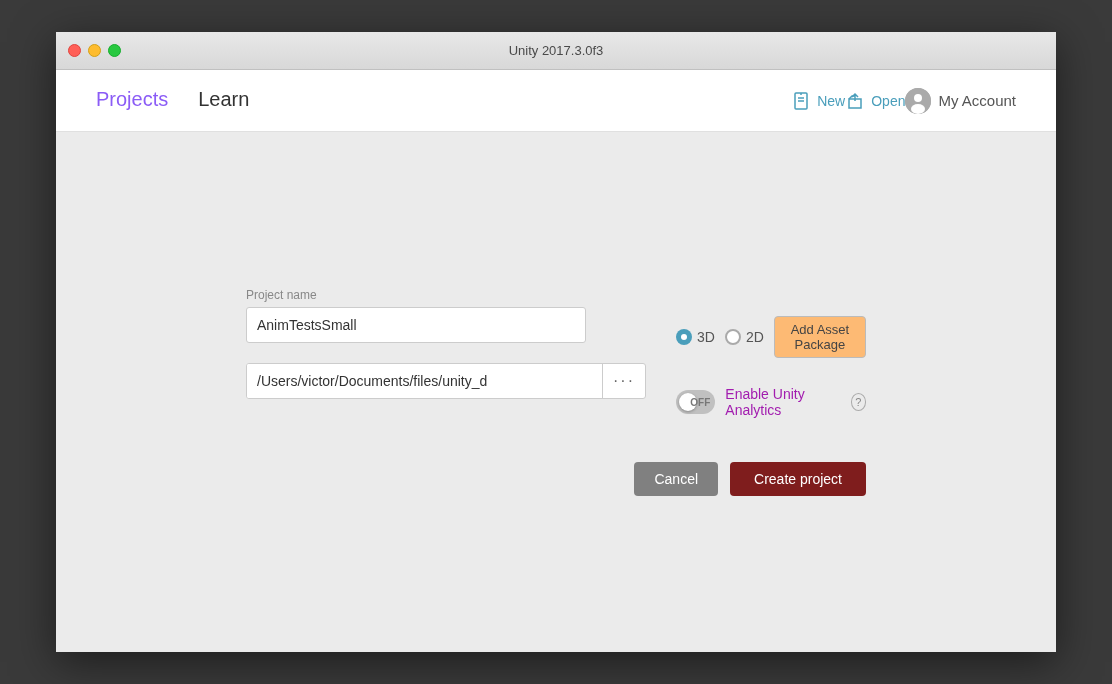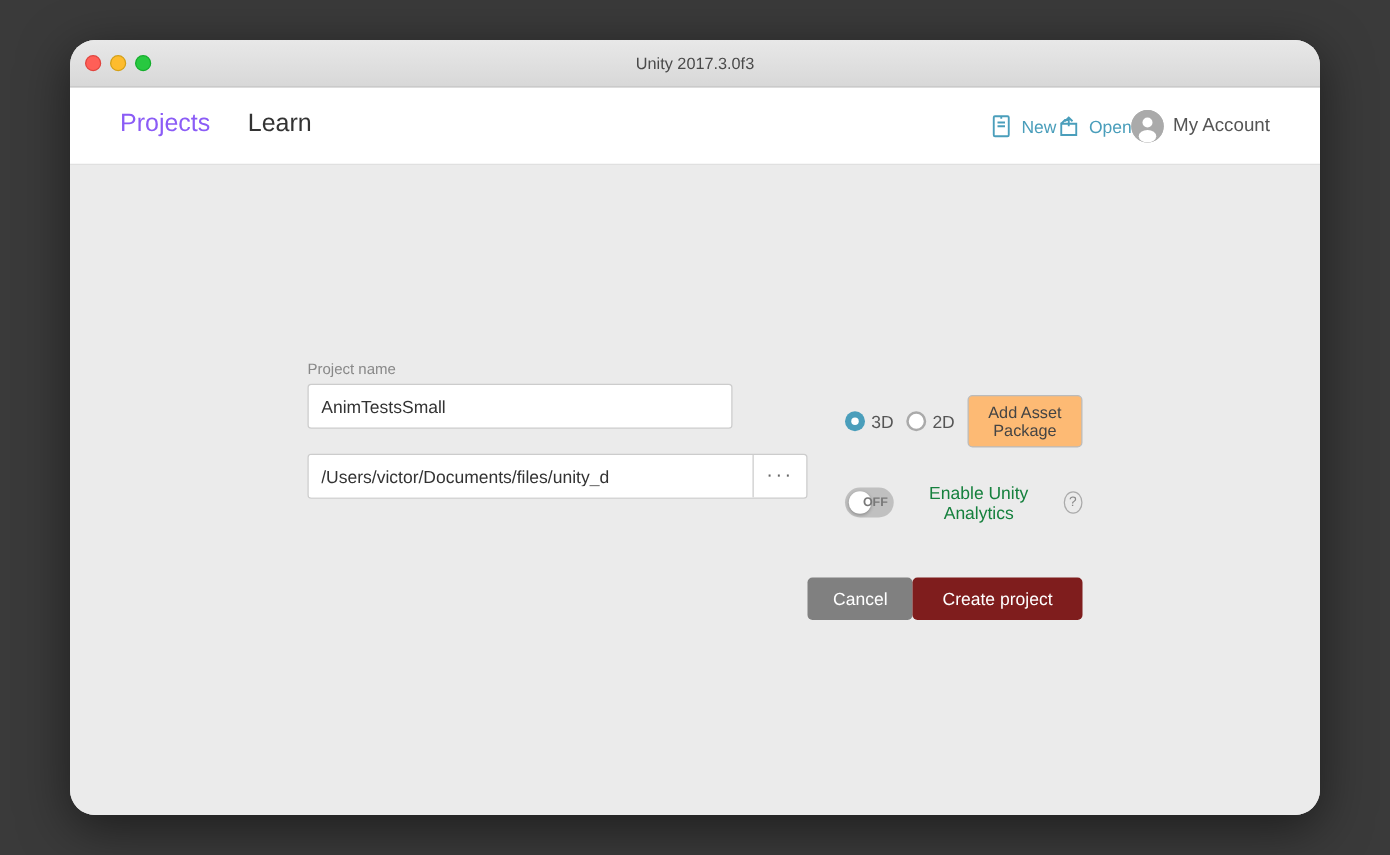--- a/index.html
+++ b/index.html
@@ -11,21 +11,21 @@
       align-items: center;
       width: 1112px;
       height: 684px;
       font-family: -apple-system, BlinkMacSystemFont, "Helvetica Neue", Arial, sans-serif;
     }
 
     .window {
       width: 1000px;
       height: 620px;
       background: #f0f0f0;
-      border-radius: 20px;
+      border-radius: 0;
       box-shadow: 0 10px 40px rgba(0,0,0,0.5);
       overflow: hidden;
       display: flex;
       flex-direction: column;
     }
 
     
     .title-bar {
       background: linear-gradient(to bottom, #e8e8e8, #d8d8d8);
       height: 38px;
@@ -319,41 +319,41 @@
     .toggle-label {
       font-size: 10px;
       color: #777;
       font-weight: bold;
       position: absolute;
       right: 5px;
     }
 
     .analytics-text {
       font-size: 14px;
-      color: #15803d;
-      text-align: center;
+      color: #a21caf;
     }
 
     .help-icon {
       width: 18px;
       height: 18px;
       border-radius: 50%;
       border: 1px solid #aaa;
       display: flex;
       align-items: center;
       justify-content: center;
       font-size: 11px;
       color: #888;
       cursor: pointer;
     }
 
     
     .buttons-row {
       display: flex;
       justify-content: flex-end;
+      gap: 12px;
       margin-top: 20px;
     }
 
     .cancel-btn {
       background: #808080;
       color: #fff;
       border: none;
       border-radius: 4px;
       padding: 9px 20px;
       font-size: 14px;

